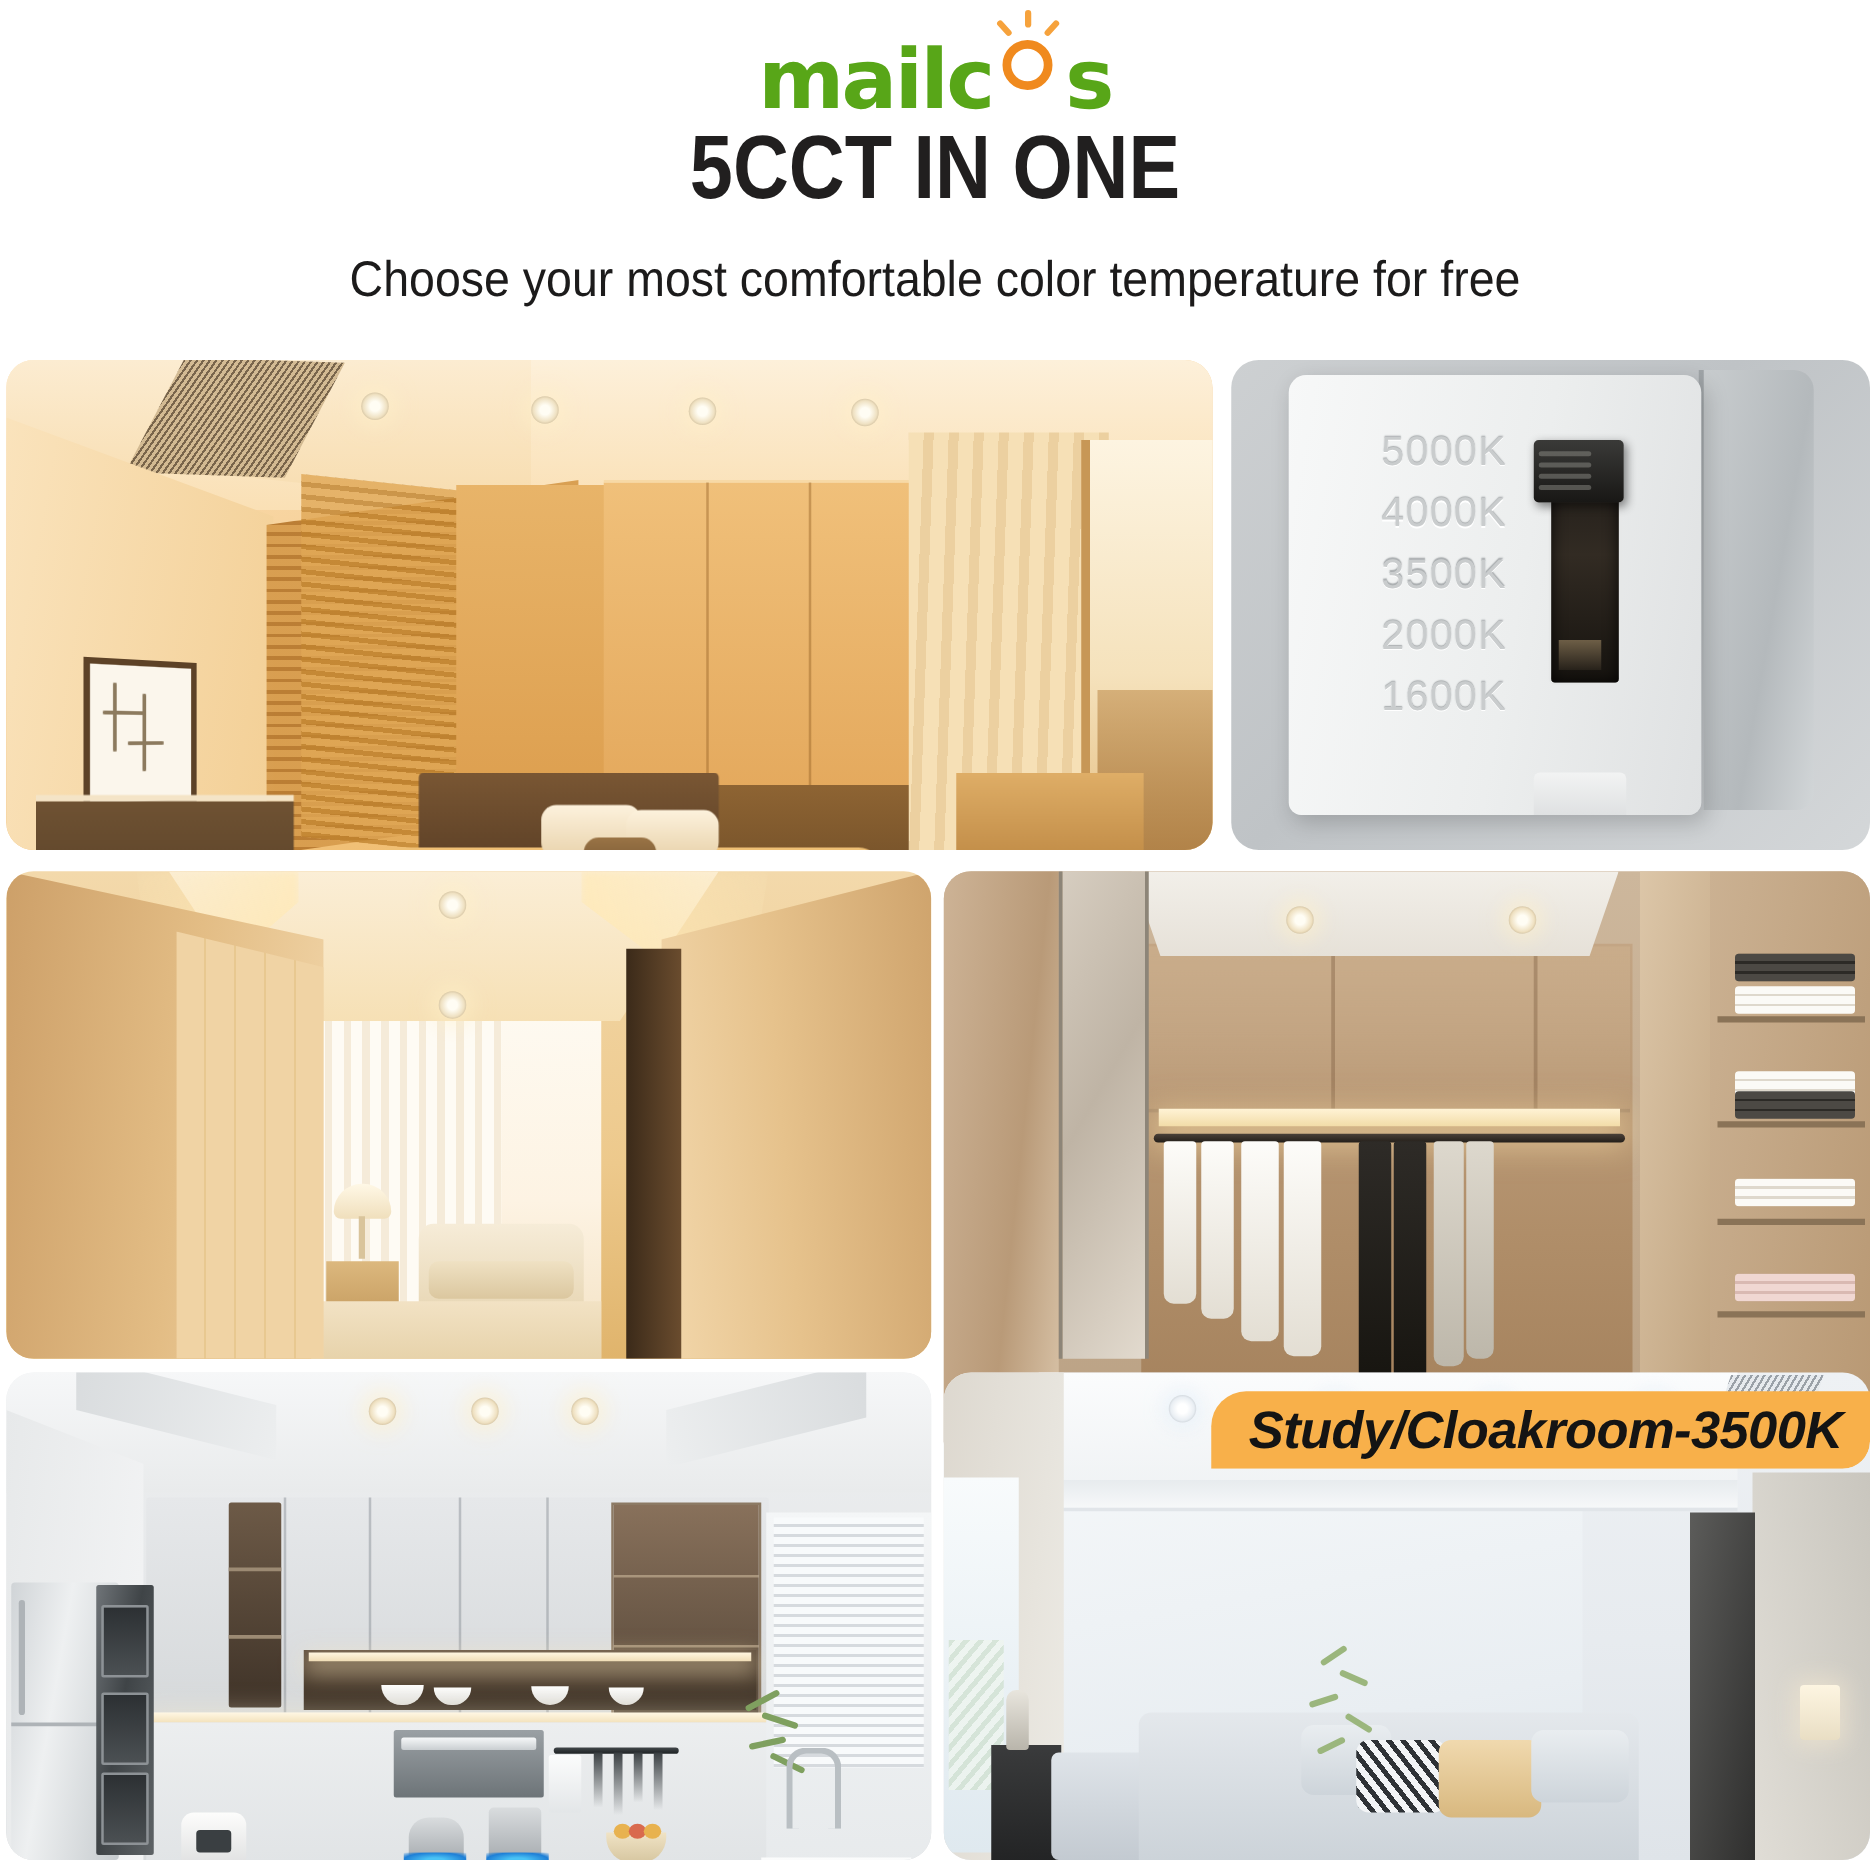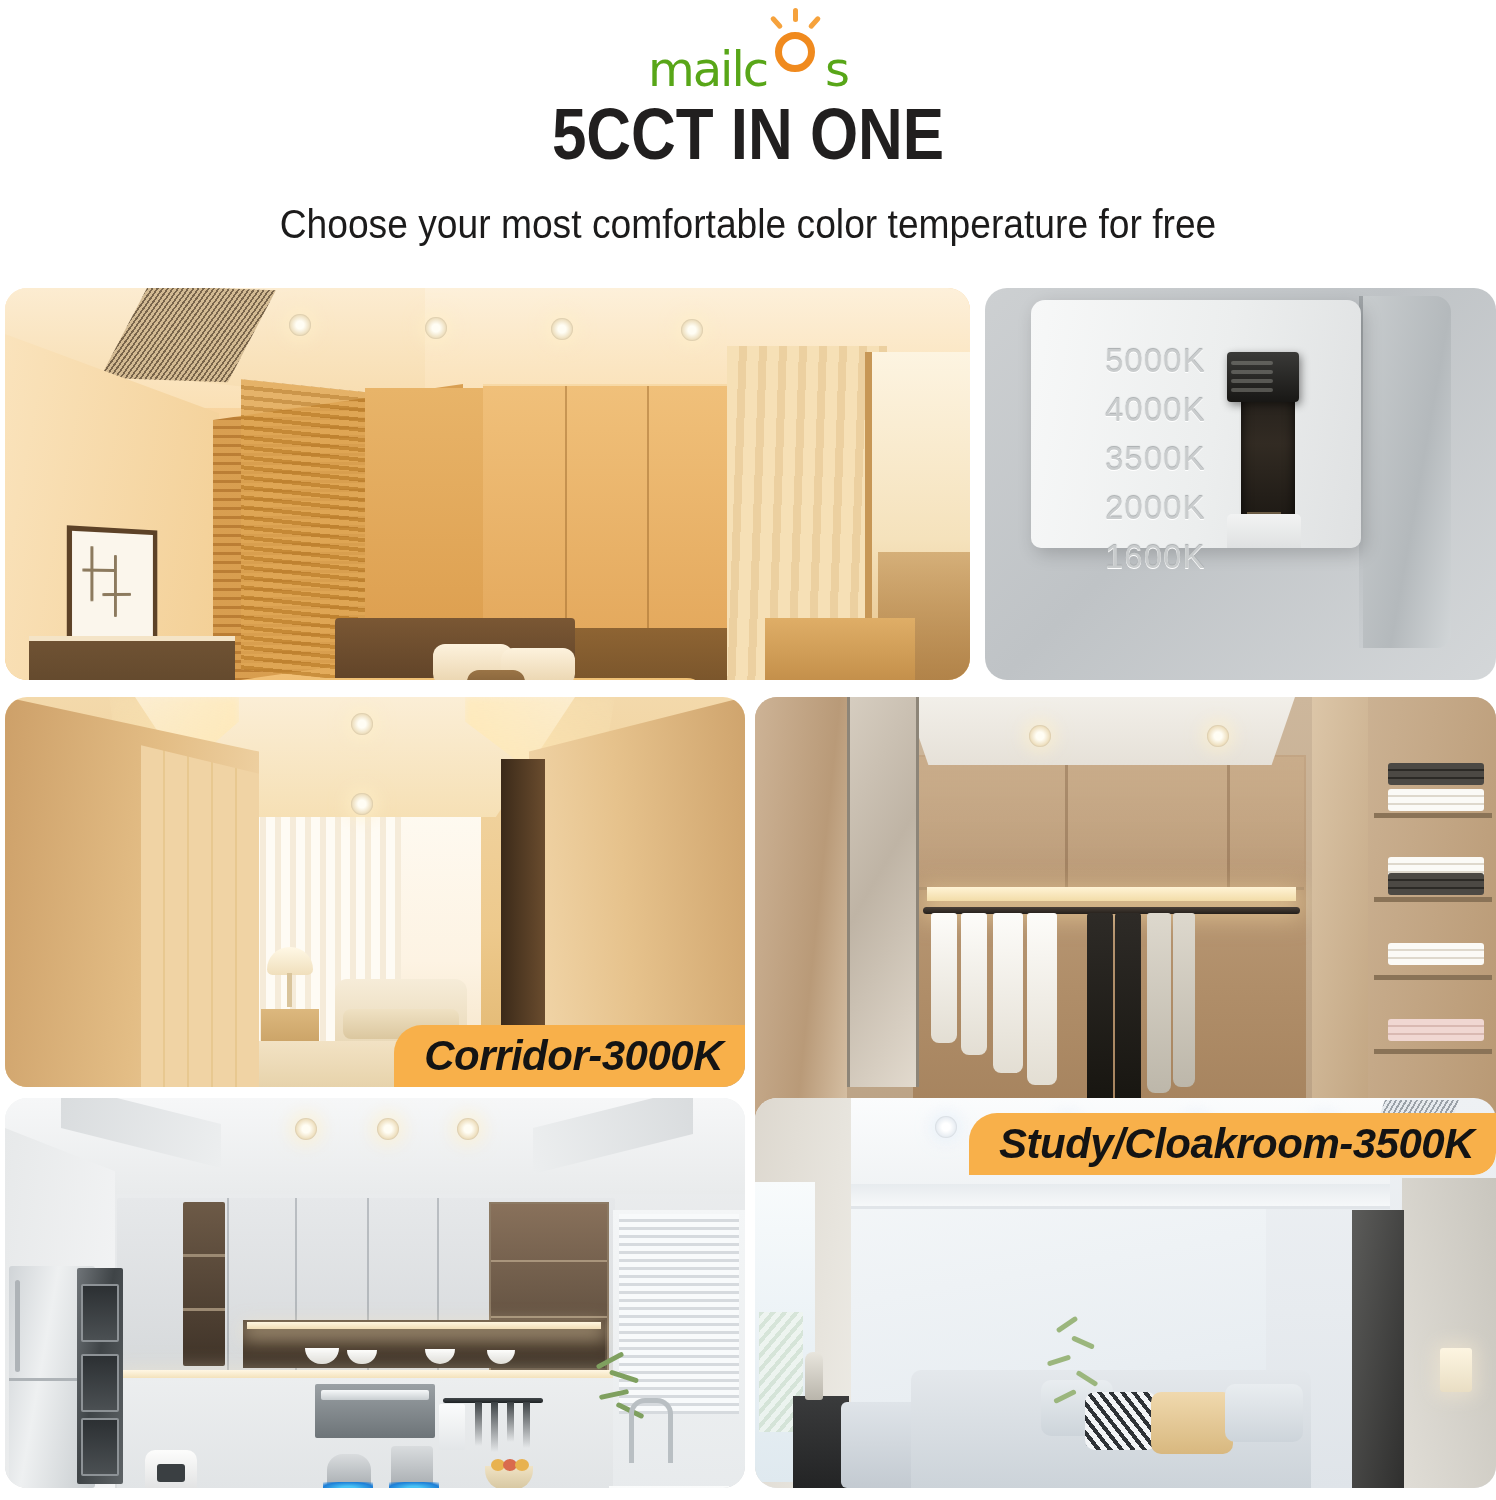--- a/index.html
+++ b/index.html
@@ -33,22 +33,22 @@
     justify-content: center;
   }
   .logo {
     position: relative;
     display: flex;
     align-items: baseline;
     height: 80px;
   }
   .logo-text {
     font-family: "DejaVu Sans", sans-serif;
-    font-size: 48px;
-    font-weight: 400;
+    font-size: 66px;
+    font-weight: 700;
     color: #58a618;
     letter-spacing: -2px;
     line-height: 80px;
     display: flex;
     align-items: center;
     margin-top: 15px;
   }
   .logo-seg-a { color: #58a618; }
   .logo-sun {
     position: relative;
@@ -255,21 +255,21 @@
     box-shadow: 0 0 16px 6px rgba(255,240,200,.55);
   }
   .downlight.cool {
     background: radial-gradient(circle,#ffffff 25%, #e9eef3 60%, #9aa3ab 100%);
     box-shadow: 0 0 14px 5px rgba(225,238,250,.55);
   }
 
   
   .switch-panel { background: linear-gradient(135deg,#cdd0d2 0%, #bfc3c6 45%, #d4d7d9 100%); }
   .sw-body {
-    position:absolute; left: 46px; top: 12px; width: 330px; height: 248px;
+    position:absolute; left: 46px; top: 12px; width: 330px; height: 352px;
     background: linear-gradient(100deg,#f7f8f8 0%, #eceeee 55%, #dfe1e2 100%);
     border-radius: 14px 14px 10px 10px;
     box-shadow: 4px 6px 18px rgba(0,0,0,.18);
   }
   .sw-side {
     position:absolute; left: 376px; top: 8px; width: 90px; height: 352px;
     background: linear-gradient(100deg,#c9cdcf,#b4b9bc 60%,#d2d6d8);
     border-radius: 0 16px 14px 0;
   }
   .sw-seam {
@@ -778,21 +778,20 @@
       <div class="cr-cove-l"></div>
       <div class="cr-cove-r"></div>
       <div class="cr-wall-l"></div>
       <div class="cr-wall-l2"></div>
       <div class="cr-wall-r"></div>
       <div class="cr-door"></div>
 
       <div class="downlight" style="left:346px;top:16px"></div>
       <div class="downlight" style="left:346px;top:96px"></div>
 
-      <div class="badge badge-br">Corridor-3000K</div>
     </div>
   </div>
 
   <div class="panel cloak" style="left:755px; top:409px; width:741px; height:478px;">
     <div class="panel-inner">
       <div class="ck-back"></div>
       <div class="ck-upper">
         <span style="left:150px"></span>
           <span style="left:312px"></span>
       </div>

